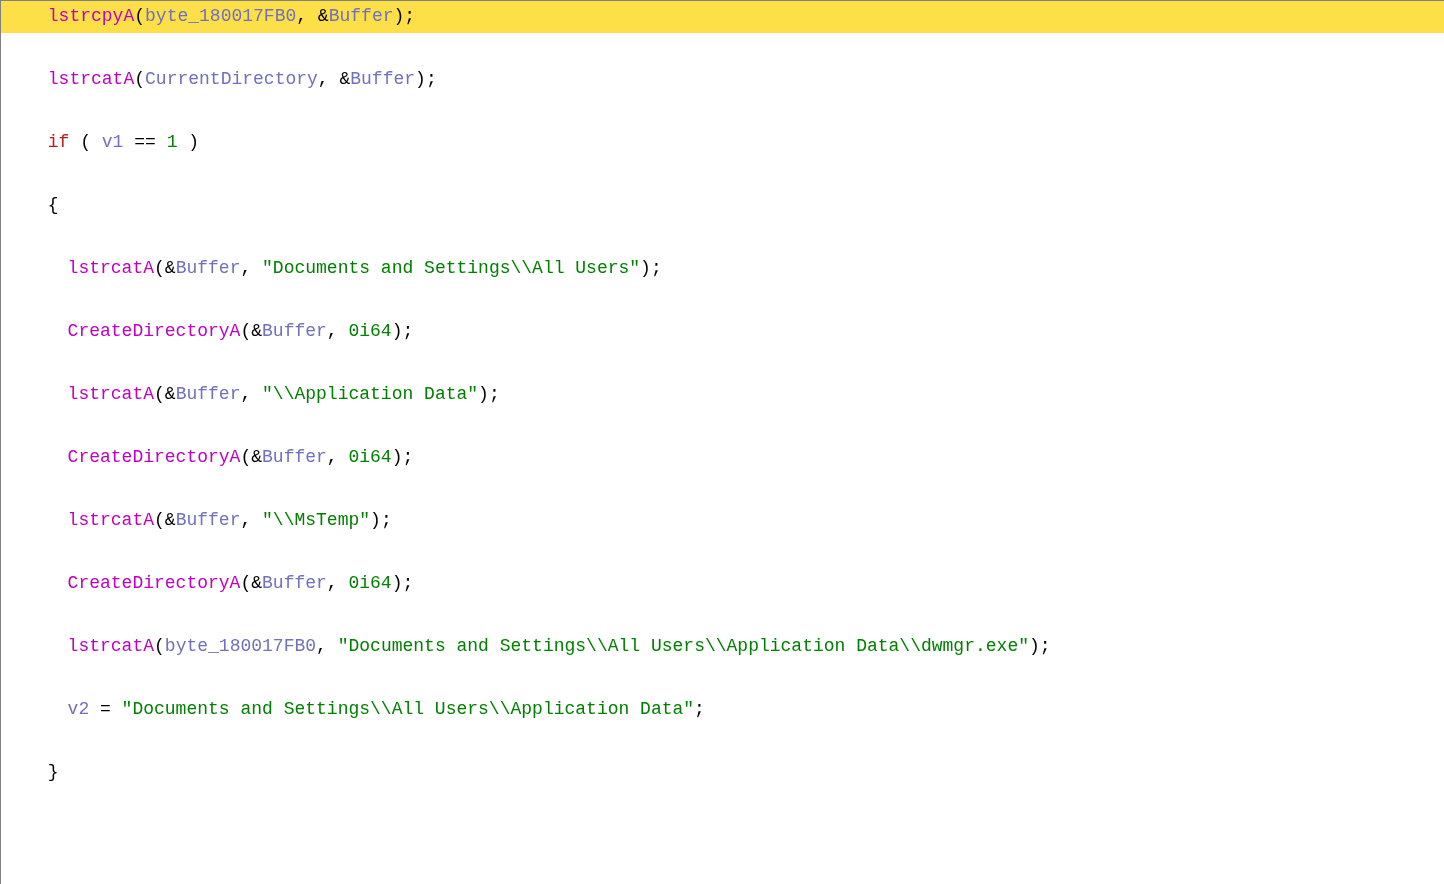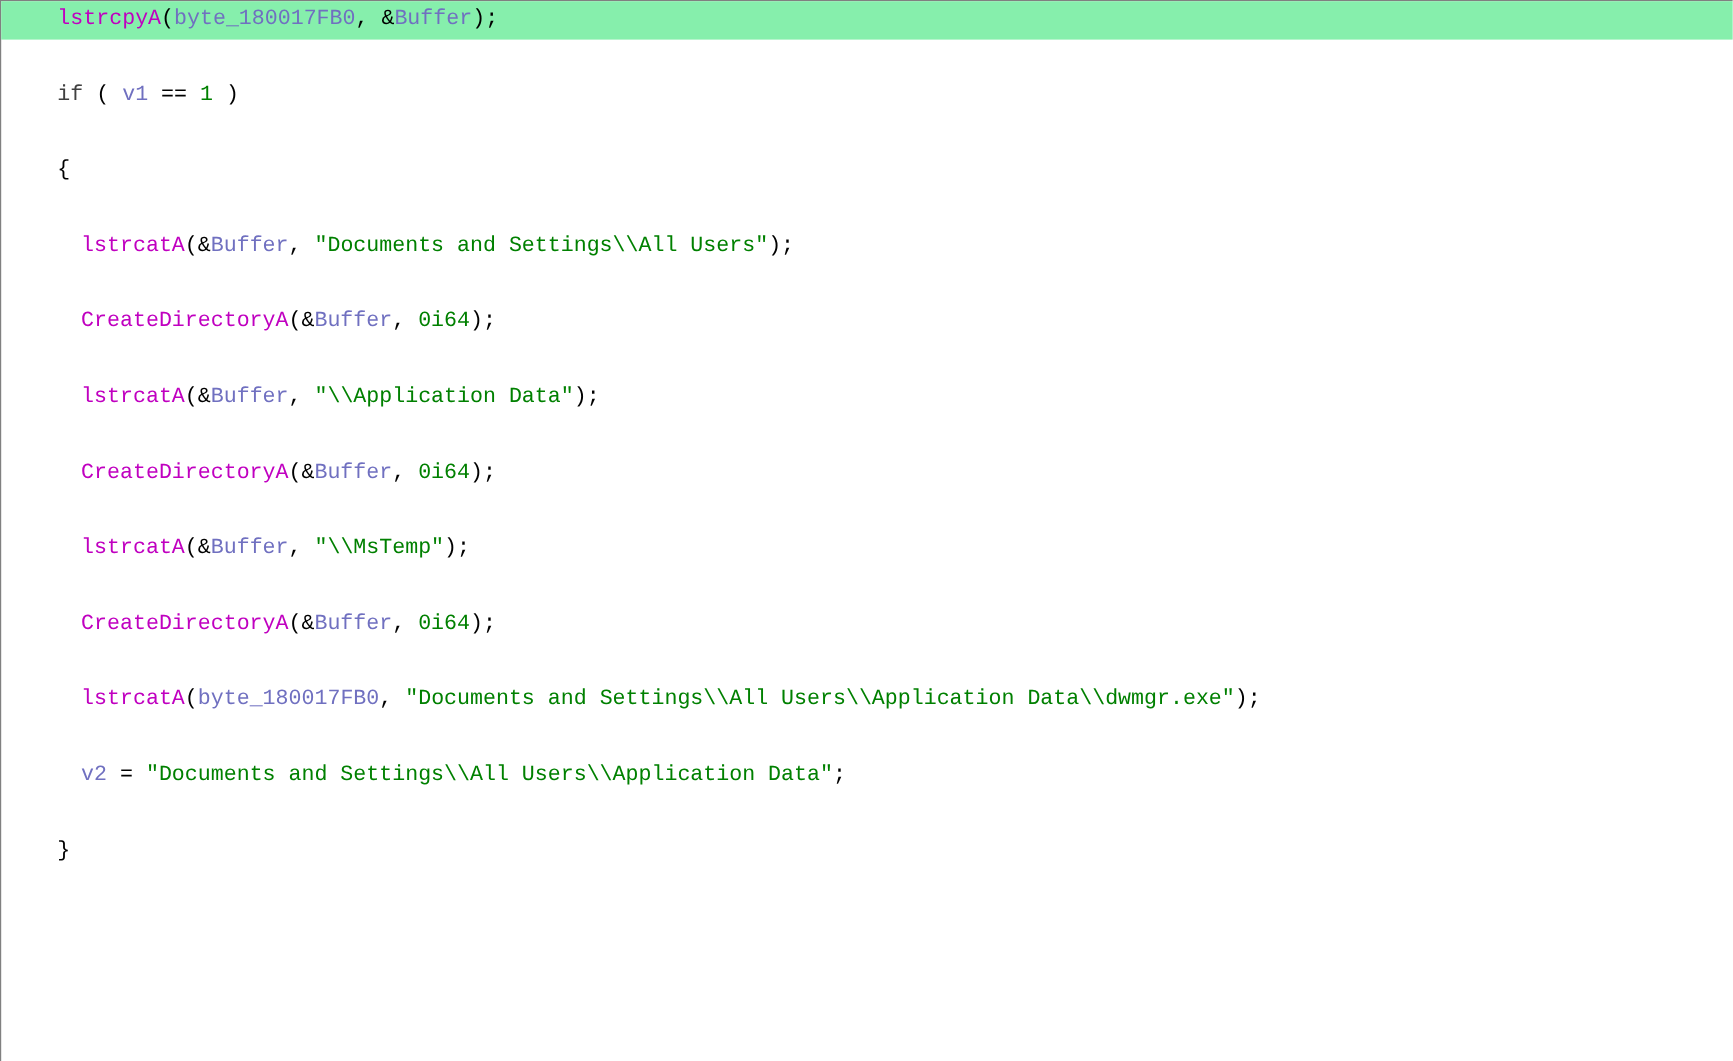--- a/index.html
+++ b/index.html
@@ -16,37 +16,38 @@
       border-left: 1px solid #808080;
       background: #ffffff;
       white-space: pre;
       padding: 0;
     }
     .line {
       display: block;
       padding-left: 0;
     }
     .line.highlighted {
-      background: #86efac;
+      background: #fde047;
     }
     .indent { display: inline-block; }
     .i1 { width: 2.6em; }
     .i2 { width: 3.7em; }
     .fn { color: #c000c0; }
-    .kw { color: #404040; }
+    .kw { color: #b91c1c; }
     .var { color: #7070c0; }
     .str { color: #008000; }
     .num { color: #008000; }
     .paren { color: #000000; }
     .op { color: #000000; }
   </style>
 </head>
 <body>
 
 <div class="code-container" id="code-root"><span class="line highlighted"><span class="indent i1"></span><span class="fn">lstrcpyA</span><span class="paren">(</span><span class="var">byte_180017FB0</span><span class="op">, &amp;</span><span class="var">Buffer</span><span class="paren">);</span></span>
+<span class="line"><span class="indent i1"></span><span class="fn">lstrcatA</span><span class="paren">(</span><span class="var">CurrentDirectory</span><span class="op">, &amp;</span><span class="var">Buffer</span><span class="paren">);</span></span>
 <span class="line"><span class="indent i1"></span><span class="kw">if</span><span class="op"> ( </span><span class="var">v1</span><span class="op"> == </span><span class="num">1</span><span class="op"> )</span></span>
 <span class="line"><span class="indent i1"></span><span class="op">{</span></span>
 <span class="line"><span class="indent i2"></span><span class="fn">lstrcatA</span><span class="paren">(&amp;</span><span class="var">Buffer</span><span class="op">, </span><span class="str">"Documents and Settings\\All Users"</span><span class="paren">);</span></span>
 <span class="line"><span class="indent i2"></span><span class="fn">CreateDirectoryA</span><span class="paren">(&amp;</span><span class="var">Buffer</span><span class="op">, </span><span class="num">0i64</span><span class="paren">);</span></span>
 <span class="line"><span class="indent i2"></span><span class="fn">lstrcatA</span><span class="paren">(&amp;</span><span class="var">Buffer</span><span class="op">, </span><span class="str">"\\Application Data"</span><span class="paren">);</span></span>
 <span class="line"><span class="indent i2"></span><span class="fn">CreateDirectoryA</span><span class="paren">(&amp;</span><span class="var">Buffer</span><span class="op">, </span><span class="num">0i64</span><span class="paren">);</span></span>
 <span class="line"><span class="indent i2"></span><span class="fn">lstrcatA</span><span class="paren">(&amp;</span><span class="var">Buffer</span><span class="op">, </span><span class="str">"\\MsTemp"</span><span class="paren">);</span></span>
 <span class="line"><span class="indent i2"></span><span class="fn">CreateDirectoryA</span><span class="paren">(&amp;</span><span class="var">Buffer</span><span class="op">, </span><span class="num">0i64</span><span class="paren">);</span></span>
 <span class="line"><span class="indent i2"></span><span class="fn">lstrcatA</span><span class="paren">(</span><span class="var">byte_180017FB0</span><span class="op">, </span><span class="str">"Documents and Settings\\All Users\\Application Data\\dwmgr.exe"</span><span class="paren">);</span></span>
 <span class="line"><span class="indent i2"></span><span class="var">v2</span><span class="op"> = </span><span class="str">"Documents and Settings\\All Users\\Application Data"</span><span class="op">;</span></span>

